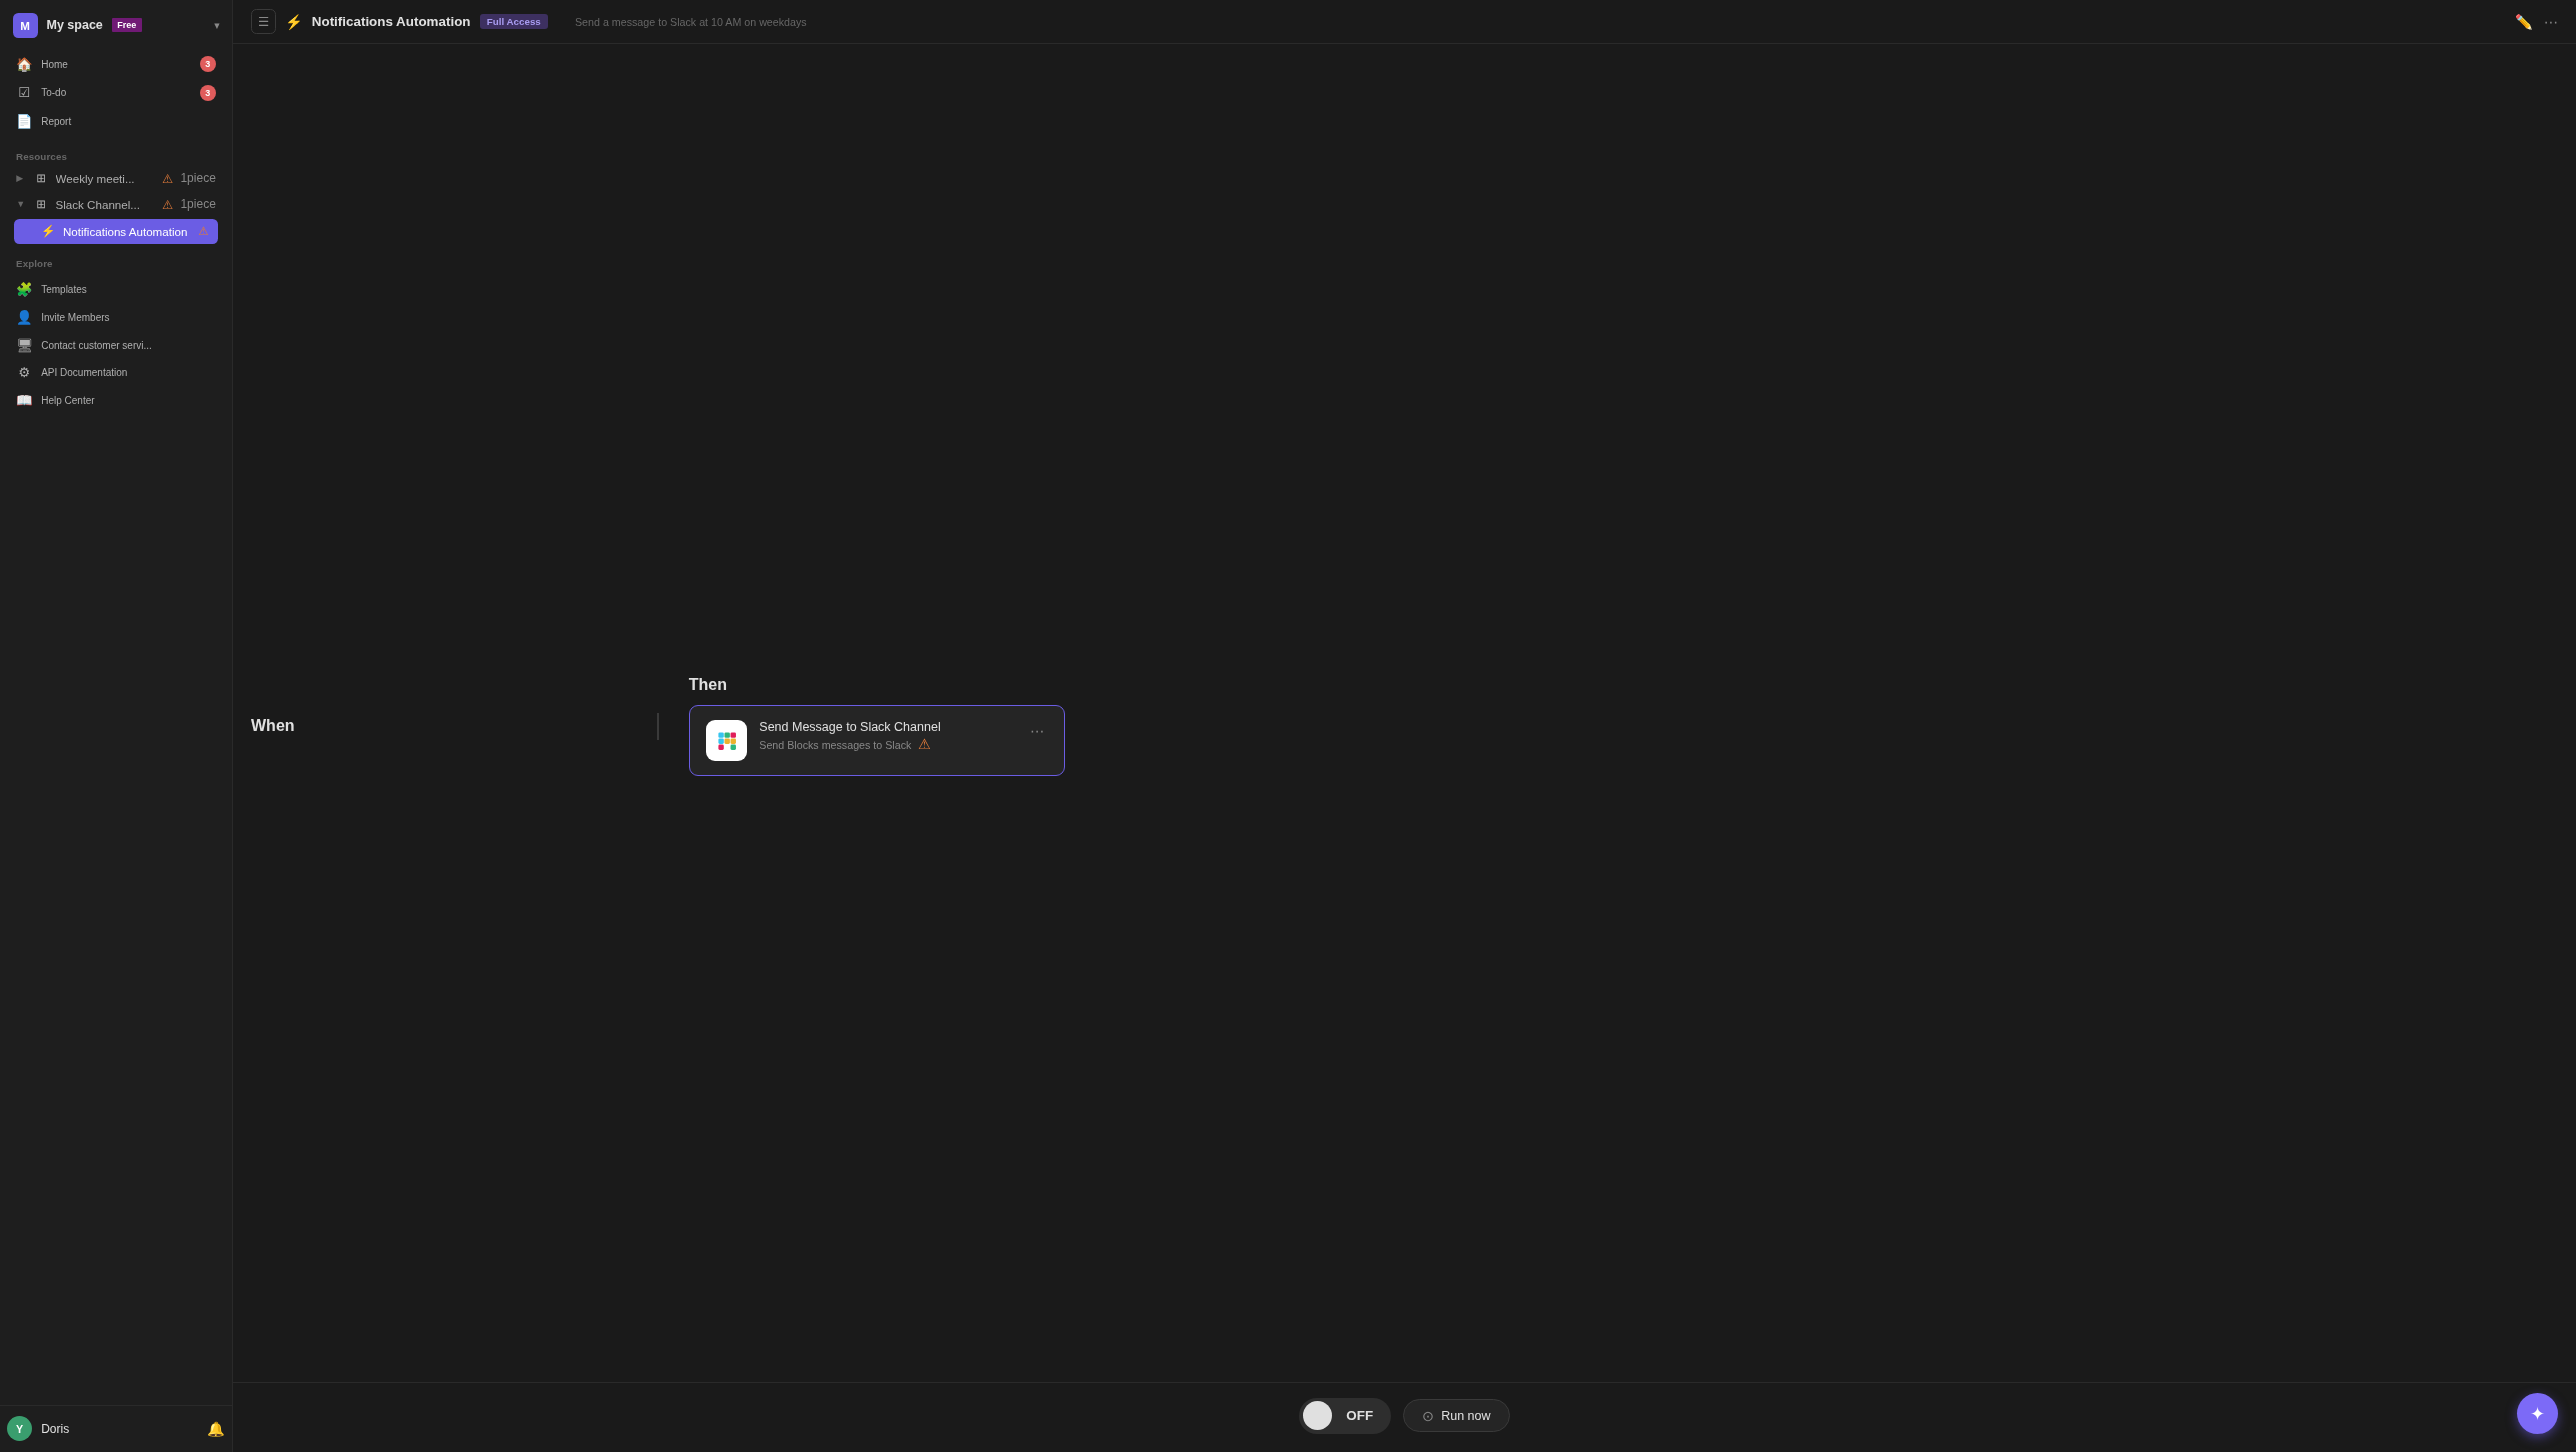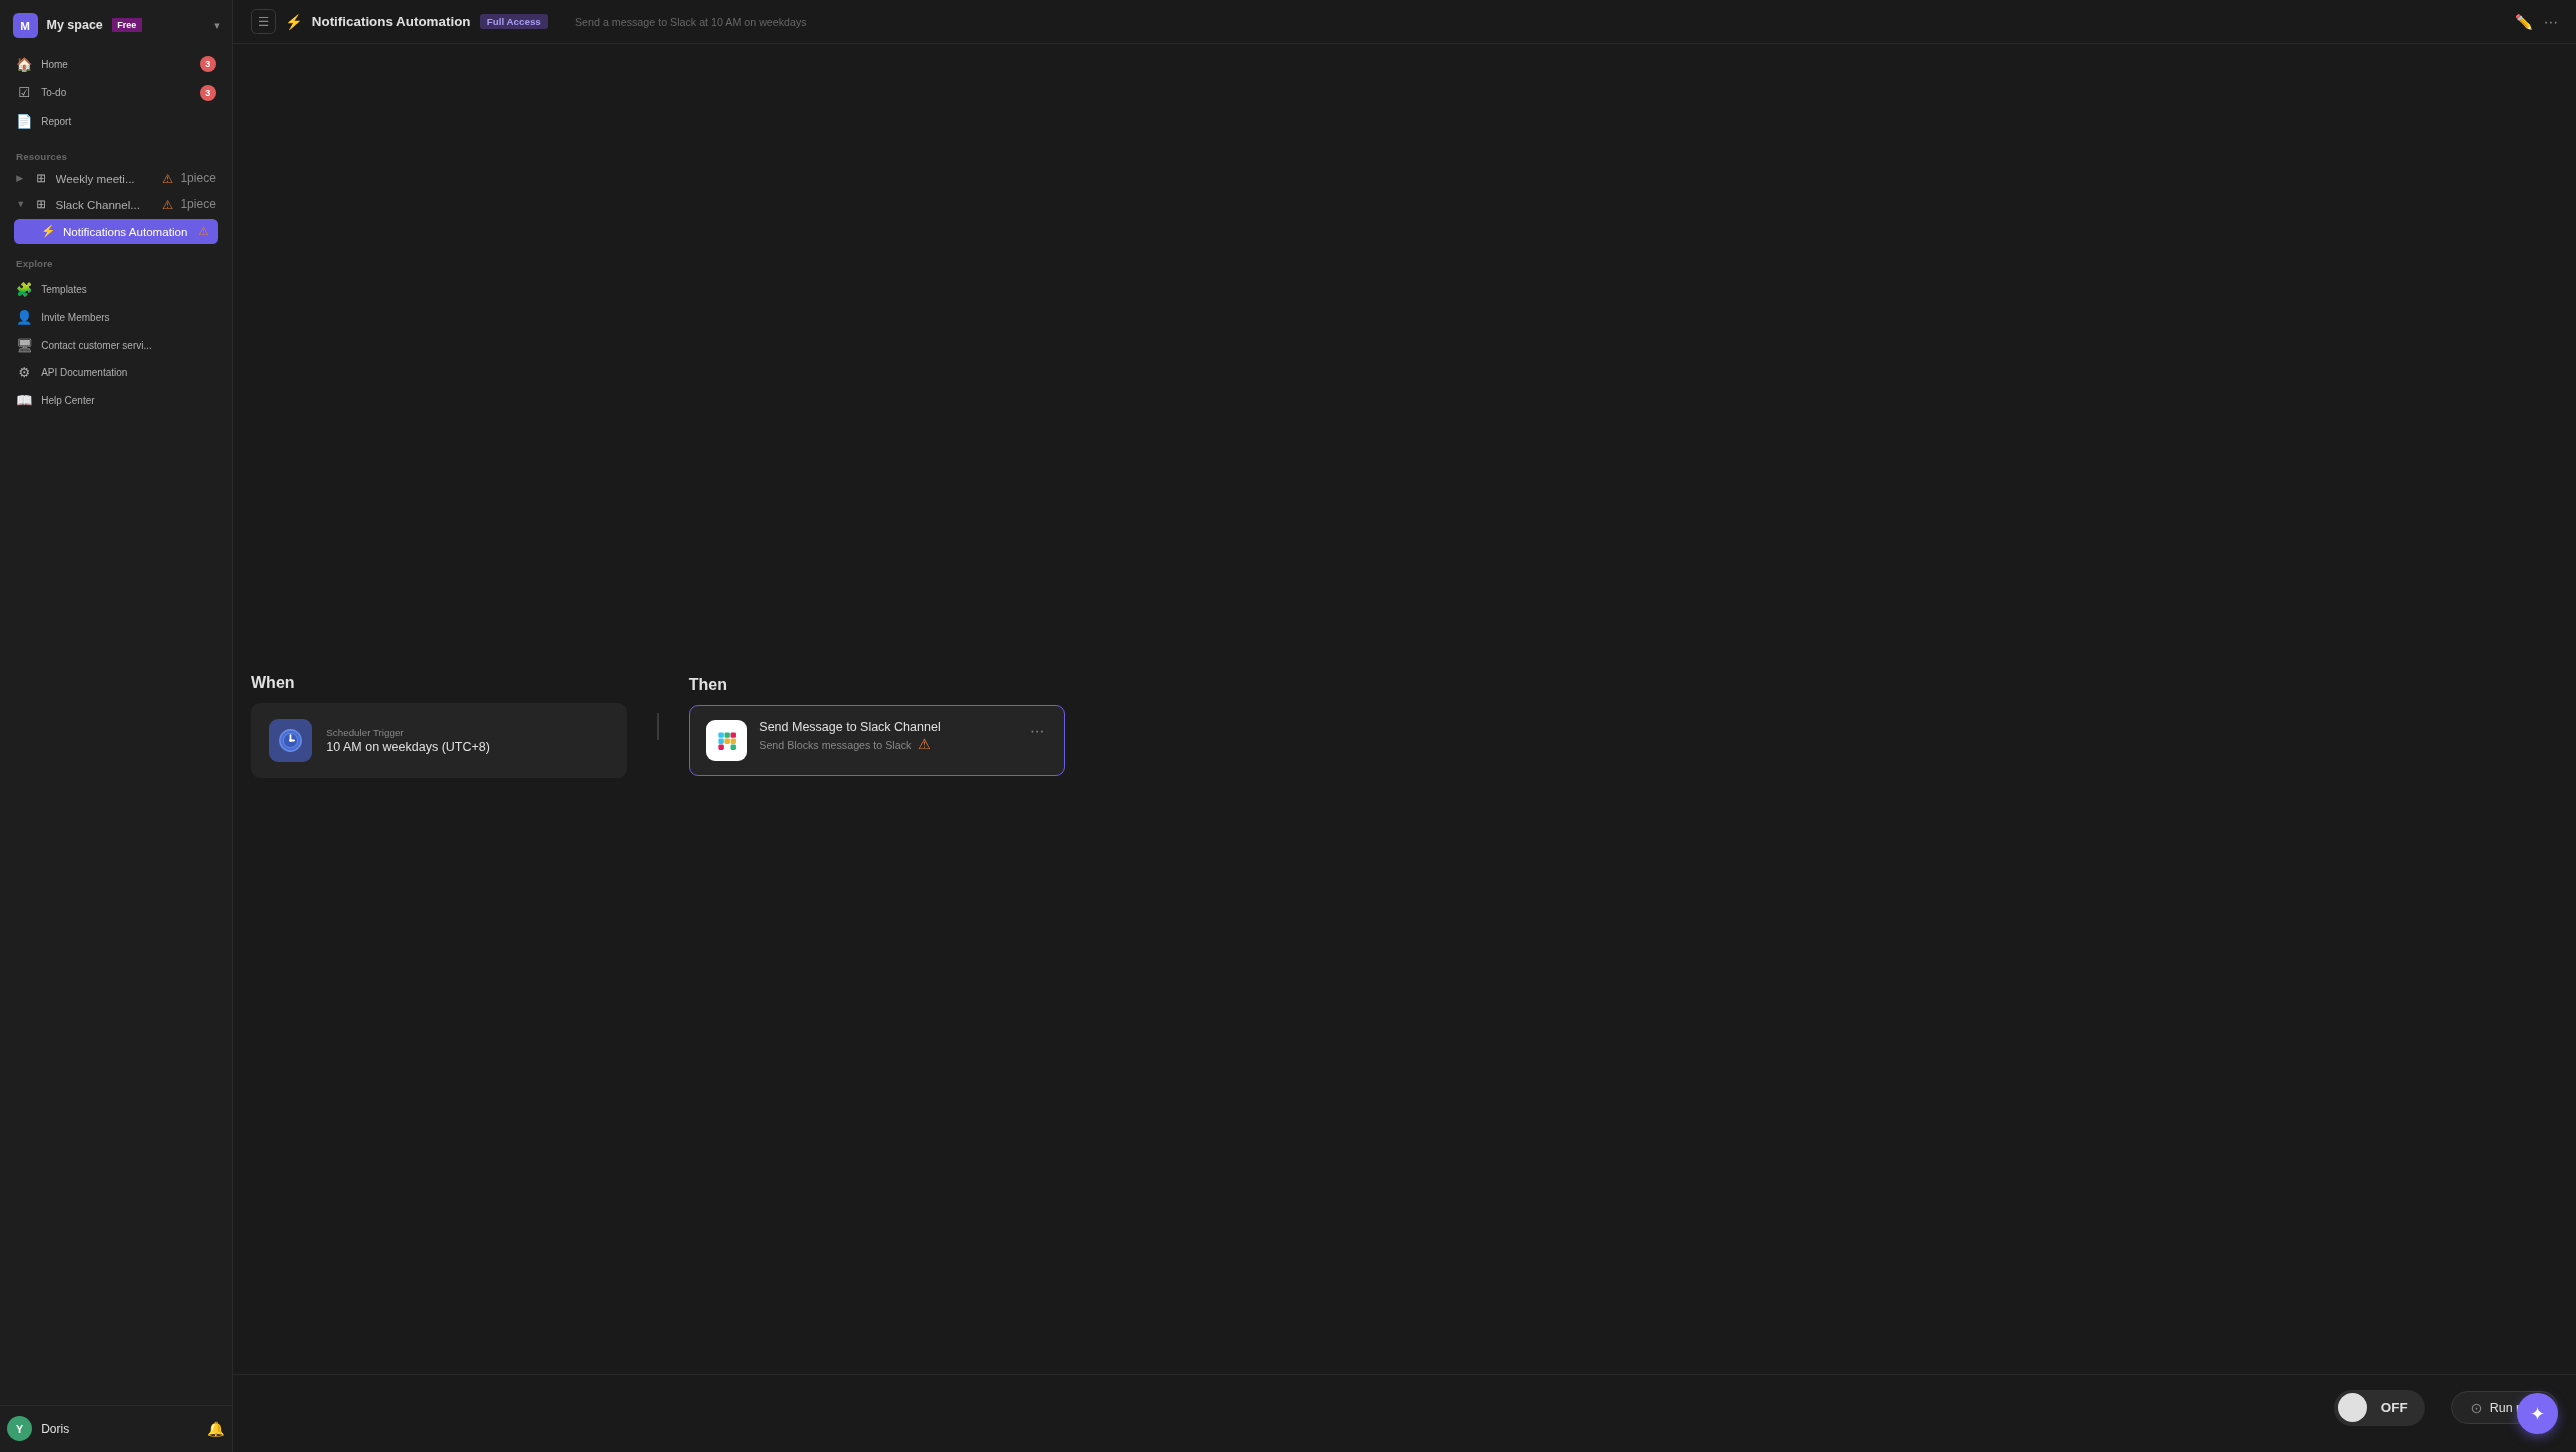--- a/index.html
+++ b/index.html
@@ -419,28 +419,28 @@
 
     .connector-line {
       width: 1.8px;
       height: 27px;
       background: #3a3a3a;
     }
 
     
     .bottom-bar {
       position: absolute;
-      bottom: 12px;
+      bottom: 4px;
       left: 0;
       right: 0;
       display: flex;
       align-items: center;
-      justify-content: flex-end;
+      justify-content: center;
       padding: 14.3px 18px;
-      gap: 26px;
+      gap: 12px;
       background: #1a1a1a;
       border-top: 0.9px solid #2a2a2a;
     }
 
     .toggle-container {
       display: flex;
       align-items: center;
       background: #2e2e2e;
       border-radius: 27px;
       padding: 3.6px;
@@ -614,35 +614,20 @@
       <button class="topbar-icon-btn">
         <span>⋯</span>
       </button>
     </div>
   </div>
 
   <div class="canvas">
 
     <div class="section-block">
       <span class="section-heading">When</span>
-      <div class="trigger-card">
-        <div class="trigger-card-icon">
-          <svg width="25" height="25" viewBox="0 0 28 28" fill="none">
-            <circle cx="14" cy="14" r="12" fill="#4a6fd4" stroke="#6b8ee8" stroke-width="1.5"></circle>
-            <circle cx="14" cy="14" r="8" fill="#3a5ab8" stroke="#6b8ee8" stroke-width="1"></circle>
-            <line x1="14" y1="14" x2="14" y2="8" stroke="white" stroke-width="2" stroke-linecap="round"></line>
-            <line x1="14" y1="14" x2="18" y2="14" stroke="white" stroke-width="2" stroke-linecap="round"></line>
-            <circle cx="14" cy="14" r="1.5" fill="white"></circle>
-          </svg>
-        </div>
-        <div class="trigger-info">
-          <div class="trigger-sub">Scheduler Trigger</div>
-          <div class="trigger-main">10 AM on weekdays (UTC+8)</div>
-        </div>
-      </div>
     </div>
 
     <div class="connector-line"></div>
 
     <div class="section-block">
       <span class="section-heading">Then</span>
       <div class="action-card">
         <div class="action-card-icon">
 
           <svg class="slack-svg" viewBox="0 0 40 40" fill="none" xmlns="http://www.w3.org/2000/svg">

